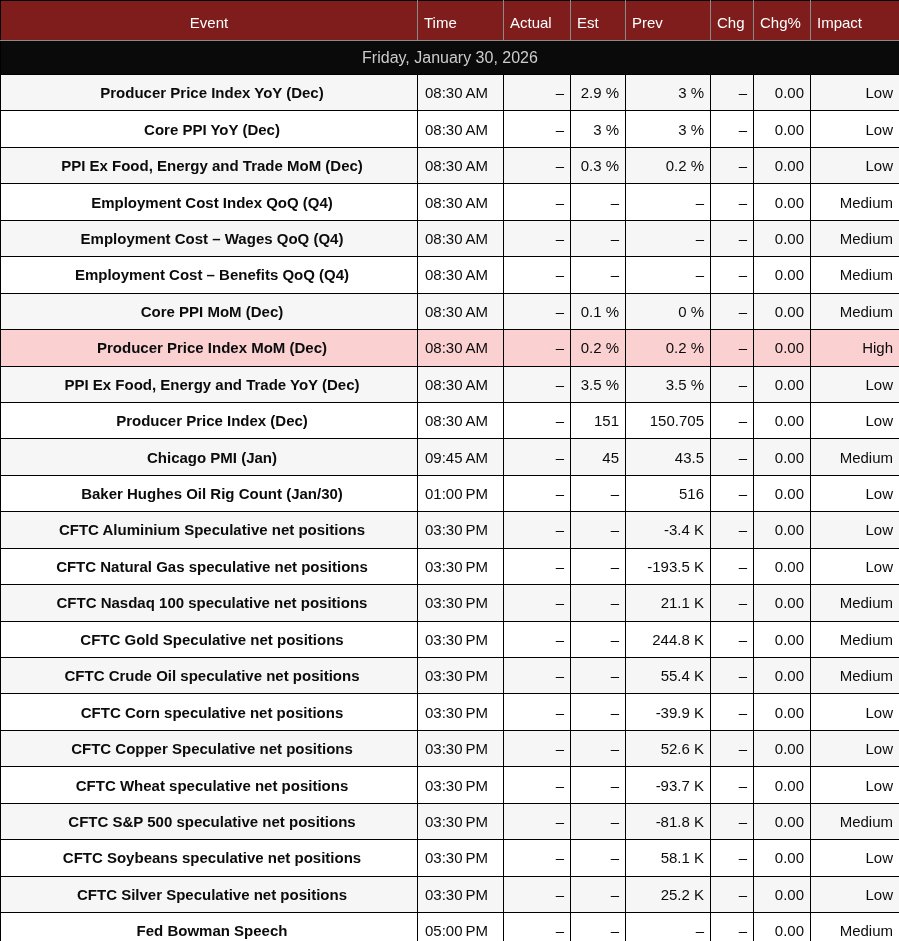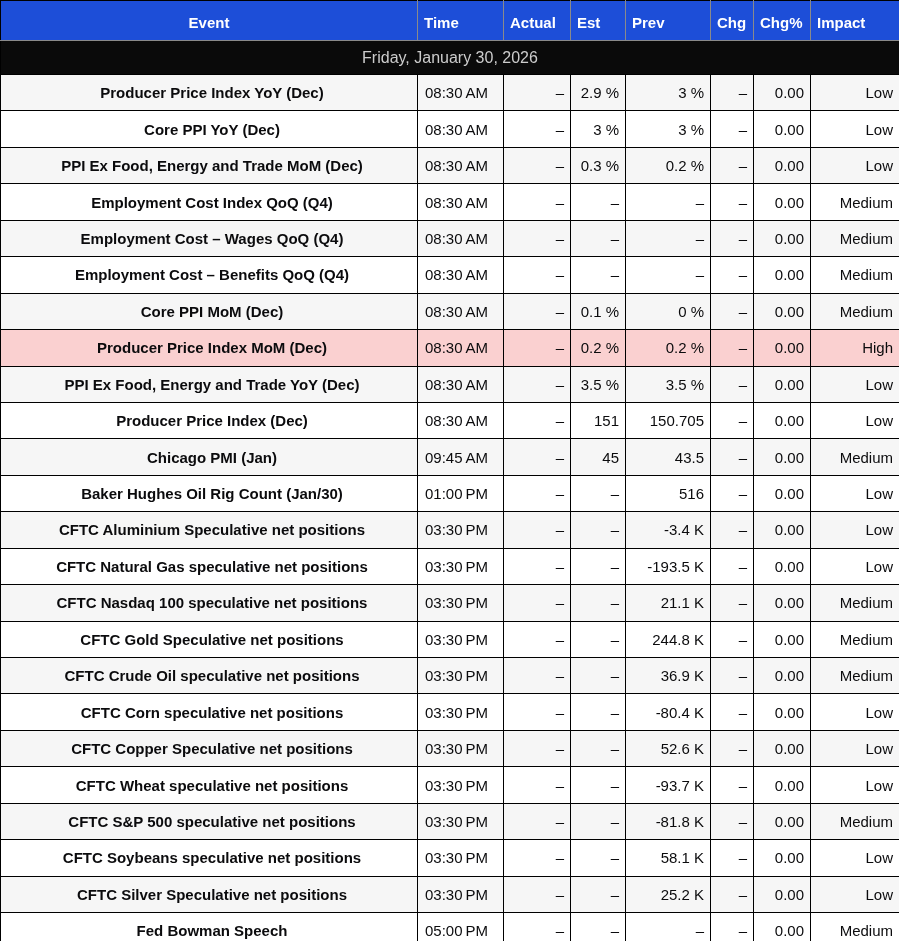--- a/index.html
+++ b/index.html
@@ -21,24 +21,24 @@
   col.c-time   { width: 86px; }
   col.c-actual { width: 67px; }
   col.c-est    { width: 55px; }
   col.c-prev   { width: 85px; }
   col.c-chg    { width: 43px; }
   col.c-chgpct { width: 57px; }
   col.c-impact { width: 89px; }
 
   thead tr.header-row { height: 40px; }
   thead th {
-    background: #1d4ed8;
+    background: #7f1d1d;
     color: #ffffff;
     font-size: 15px;
-    font-weight: bold;
+    font-weight: normal;
     text-align: left;
     padding: 4px 0 0 6px;
     border-right: 1px solid #8a8a8a;
     border-bottom: 1px solid #8a8a8a;
     white-space: nowrap;
     overflow: hidden;
   }
   thead th.th-event { text-align: center; padding-left: 0; }
   thead th:last-child { border-right: 1px solid #000000; }
 
@@ -267,31 +267,31 @@
     <td class="c-num">244.8 K</td>
     <td class="c-num">–</td>
     <td class="c-num">0.00</td>
     <td class="c-num">Medium</td>
   </tr>
       <tr>
     <td class="c-event">CFTC Crude Oil speculative net positions</td>
     <td class="c-time">03:30 PM</td>
     <td class="c-num">–</td>
     <td class="c-num">–</td>
-    <td class="c-num">36.9 K</td>
+    <td class="c-num">55.4 K</td>
     <td class="c-num">–</td>
     <td class="c-num">0.00</td>
     <td class="c-num">Medium</td>
   </tr>
       <tr>
     <td class="c-event">CFTC Corn speculative net positions</td>
     <td class="c-time">03:30 PM</td>
     <td class="c-num">–</td>
     <td class="c-num">–</td>
-    <td class="c-num">-80.4 K</td>
+    <td class="c-num">-39.9 K</td>
     <td class="c-num">–</td>
     <td class="c-num">0.00</td>
     <td class="c-num">Low</td>
   </tr>
       <tr>
     <td class="c-event">CFTC Copper Speculative net positions</td>
     <td class="c-time">03:30 PM</td>
     <td class="c-num">–</td>
     <td class="c-num">–</td>
     <td class="c-num">52.6 K</td>

